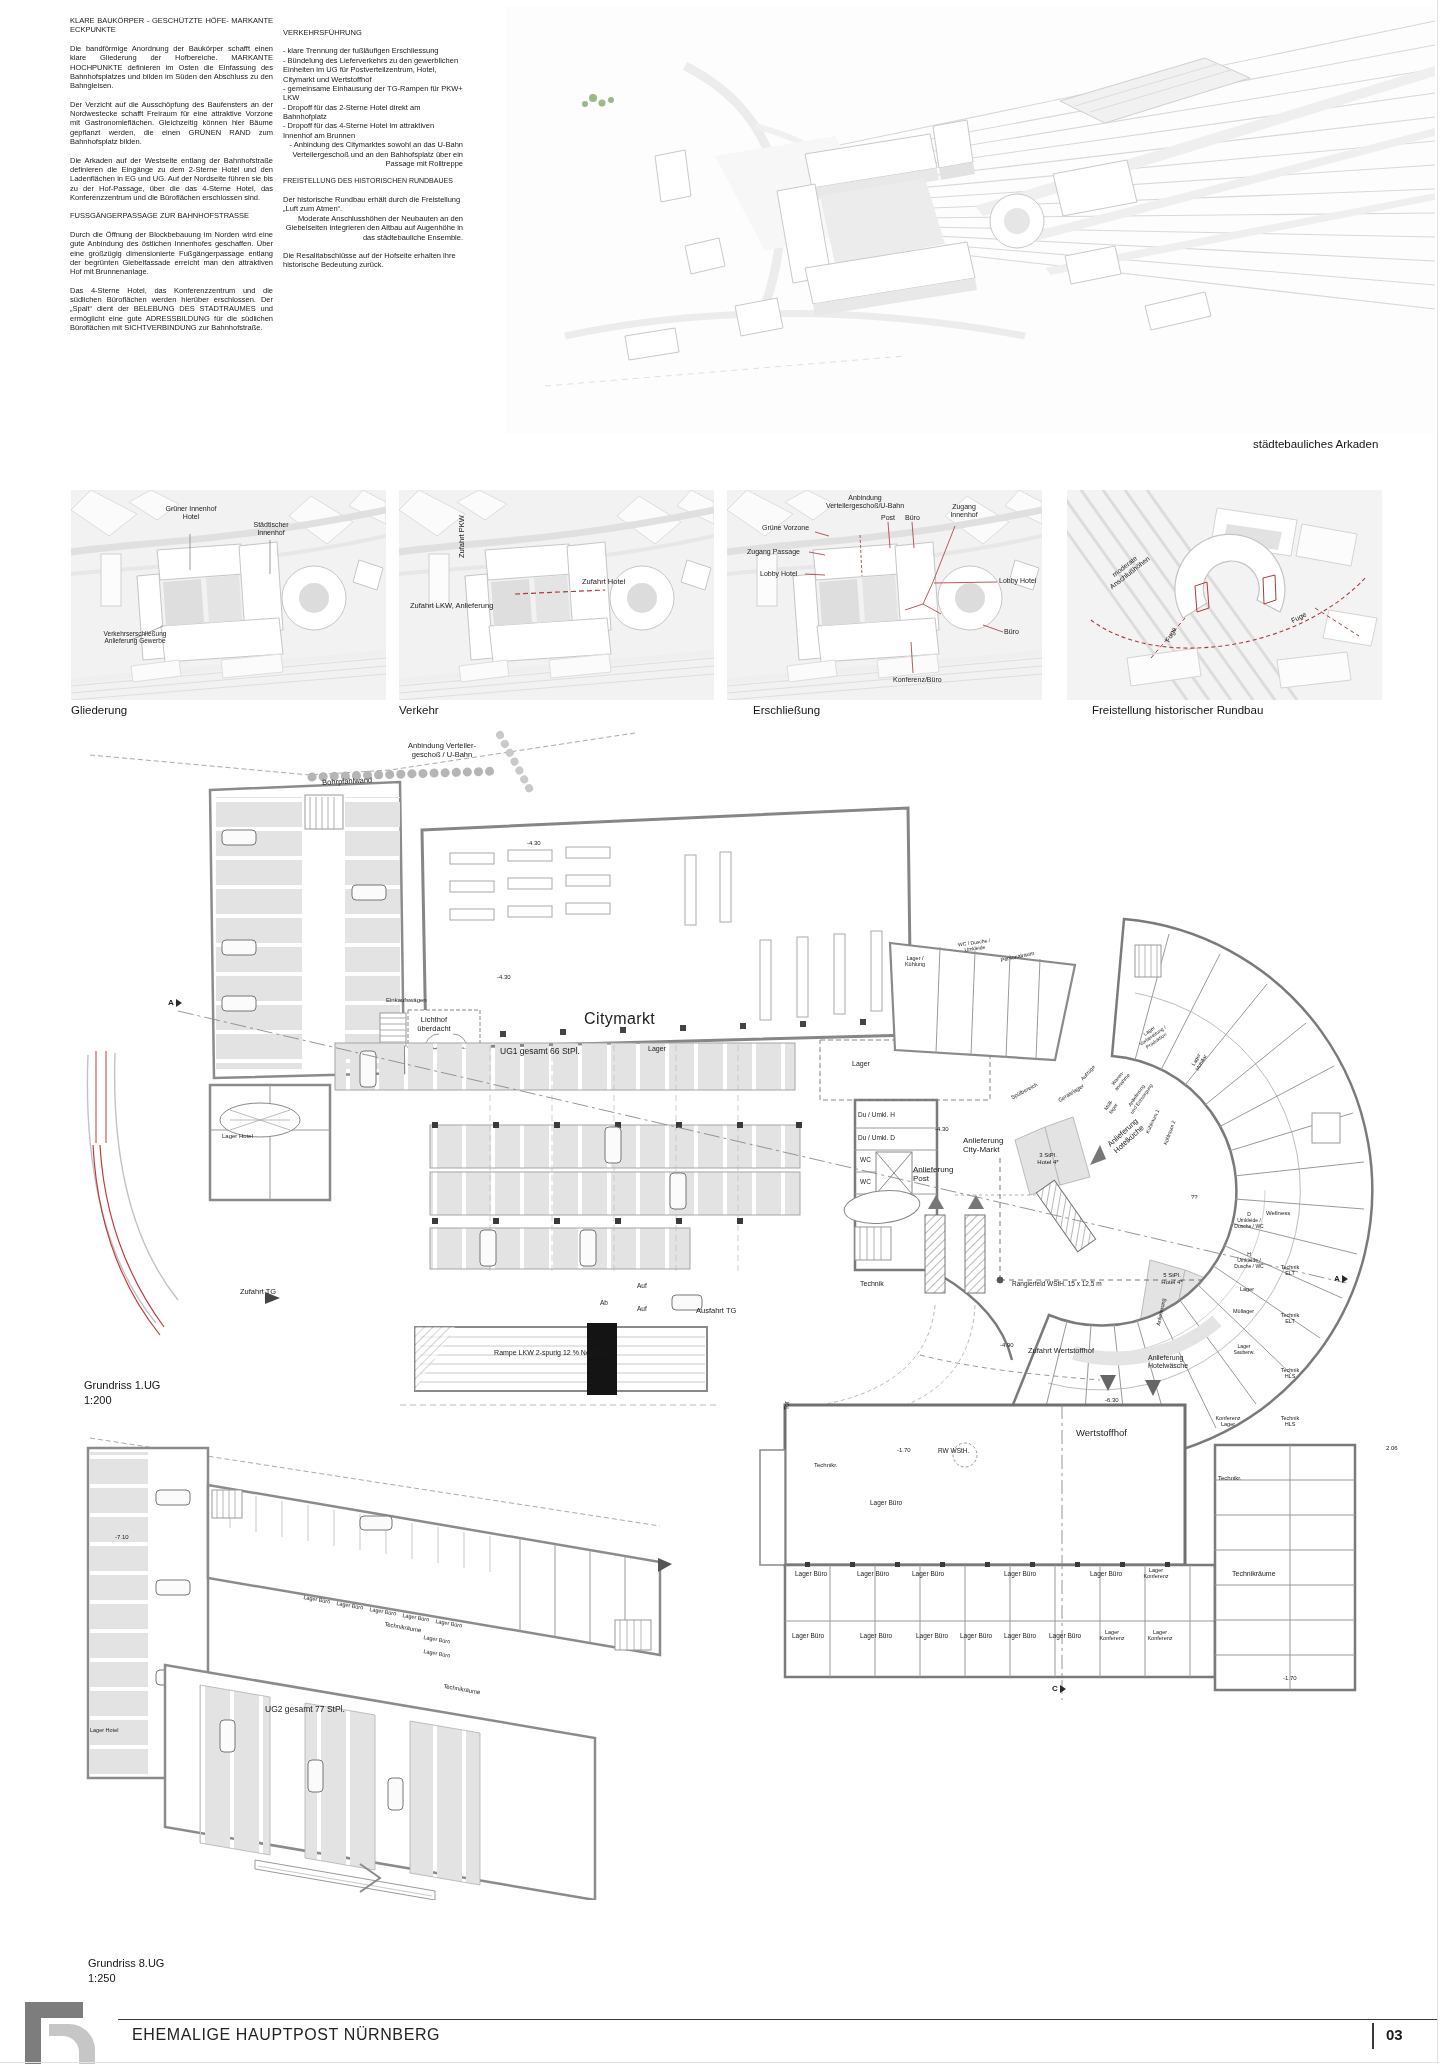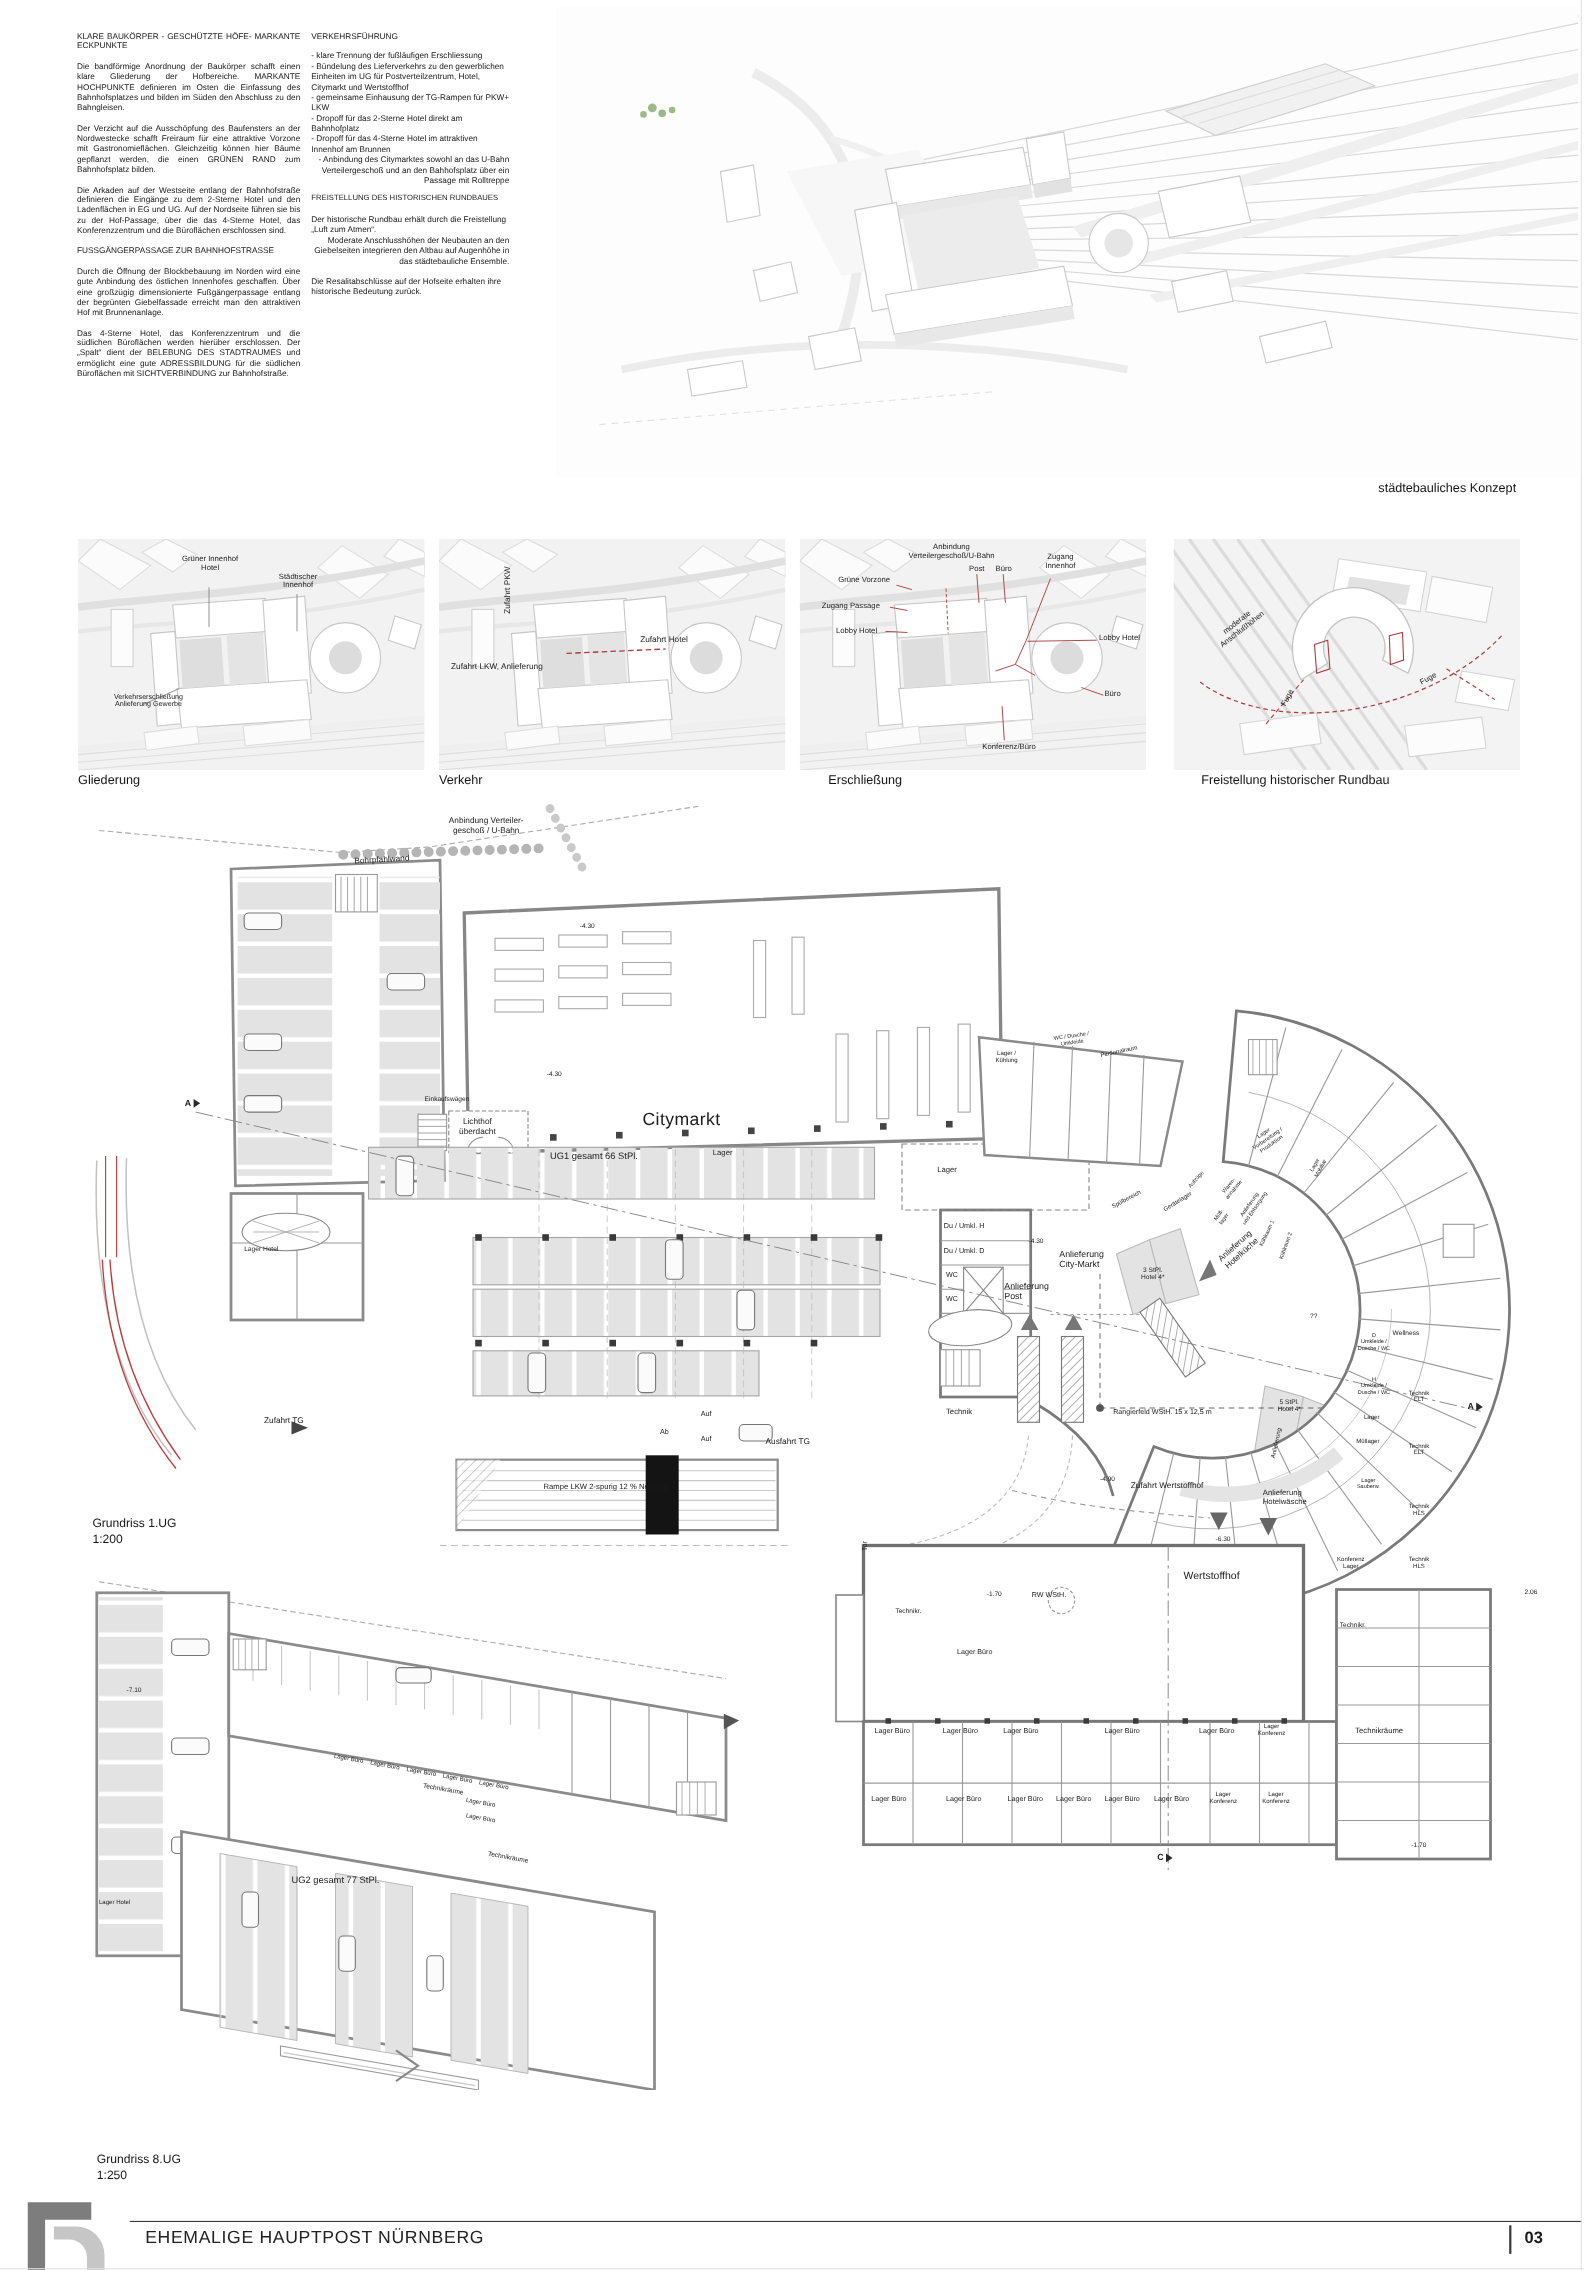--- a/index.html
+++ b/index.html
@@ -33,21 +33,21 @@
       </pattern>
     <pattern id="ht" width="6" height="6" patternUnits="userSpaceOnUse" patternTransform="rotate(45)">
         <rect width="6" height="6" fill="#fff"></rect>
         <line x1="0" y1="0" x2="0" y2="6" stroke="#9a9a9a" stroke-width="1.4"></line>
       </pattern>
   </defs>
 </svg>
 
 <div class="pgnum" style="right:4px;top:5px">490490</div>
 
-<div class="intro" style="left:70px;top:28px;width:203px">
+<div class="intro" style="left:70px;top:16px;width:203px">
   <p class="hh">KLARE BAUKÖRPER - GESCHÜTZTE HÖFE- MARKANTE ECKPUNKTE</p>
   <p>Die bandförmige Anordnung der Baukörper schaf­ft einen klare Gliederung der Hofbereiche. MARKANTE HOCHPUNKTE definieren im Osten die Einfassung des Bahnhofsplatzes und bilden im Süden den Abschluss zu den Bahngleisen.</p>
   <p>Der Verzicht auf die Ausschöpfung des Baufensters an der Nordwestecke schafft Freiraum für eine attraktive Vorzone mit Gastronomieflächen. Gleichzeitig können hier Bäume gepflanzt werden, die einen GRÜNEN RAND zum Bahnhofsplatz bilden.</p>
   <p>Die Arkaden auf der Westseite entlang der Bahnhofstraße definieren die Eingänge zu dem 2-Sterne Hotel und den Ladenflächen in EG und UG. Auf der Nordseite führen sie bis zu der Hof-Passage, über die das 4-Sterne Hotel, das Konferenzzentrum und die Büroflächen erschlossen sind.</p>
   <p class="hh" style="margin-top:6px">FUSSGÄNGERPASSAGE ZUR BAHNHOFSTRASSE</p>
   <p>Durch die Öffnung der Blockbebauung im Norden wird eine gute Anbindung des östlichen Innenhofes geschaffen. Über eine großzügig dimensionierte Fußgängerpassage entlang der begrünten Giebelfassade erreicht man den attraktiven Hof mit Brunnenanlage.</p>
   <p>Das 4-Sterne Hotel, das Konferenzzentrum und die südlichen Büroflächen werden hierüber erschlossen. Der „Spalt“ dient der BELEBUNG DES STADTRAUMES und ermöglicht eine gute ADRESSBILDUNG für die südlichen Büroflächen mit SICHTVERBINDUNG zur Bahnhofstraße.</p>
 </div>
 
 <div class="intro" style="left:283px;top:28px;width:180px">
@@ -113,21 +113,21 @@
     <polygon points="120,330 170,322 174,346 124,354"></polygon>
   </g>
   <g fill="#9cb98a">
     <circle cx="88" cy="92" r="4"></circle>
       <circle cx="97" cy="97" r="3.5"></circle>
       <circle cx="80" cy="98" r="3"></circle>
       <circle cx="106" cy="94" r="3"></circle>
   </g>
   <path d="M40,380 L400,350" stroke="#e0e0e0" stroke-dasharray="6 5"></path>
 </svg>
-<div class="cap" style="left:1253px;top:438px">städtebauliches Konzept</div>
+<div class="cap" style="left:1253px;top:438px">städtebauliches Arkaden</div>
 
 <svg class="abs" style="left:71px;top:490px" width="315" height="210" viewBox="0 0 315 210">
   <rect width="315" height="210" fill="#f2f2f2"></rect>
   <g stroke="#dcdcdc" fill="#fbfbfb">
       <polygon points="20,0 66,24 38,46 0,20"></polygon>
       <polygon points="80,0 108,14 86,30 58,12"></polygon>
       <polygon points="240,6 282,32 256,54 218,26"></polygon>
       <polygon points="292,0 315,12 315,34 278,16"></polygon>
     </g>
   <path d="M0,62 C70,52 160,52 315,20" stroke="#e0e0e0" stroke-width="7" fill="none"></path>

